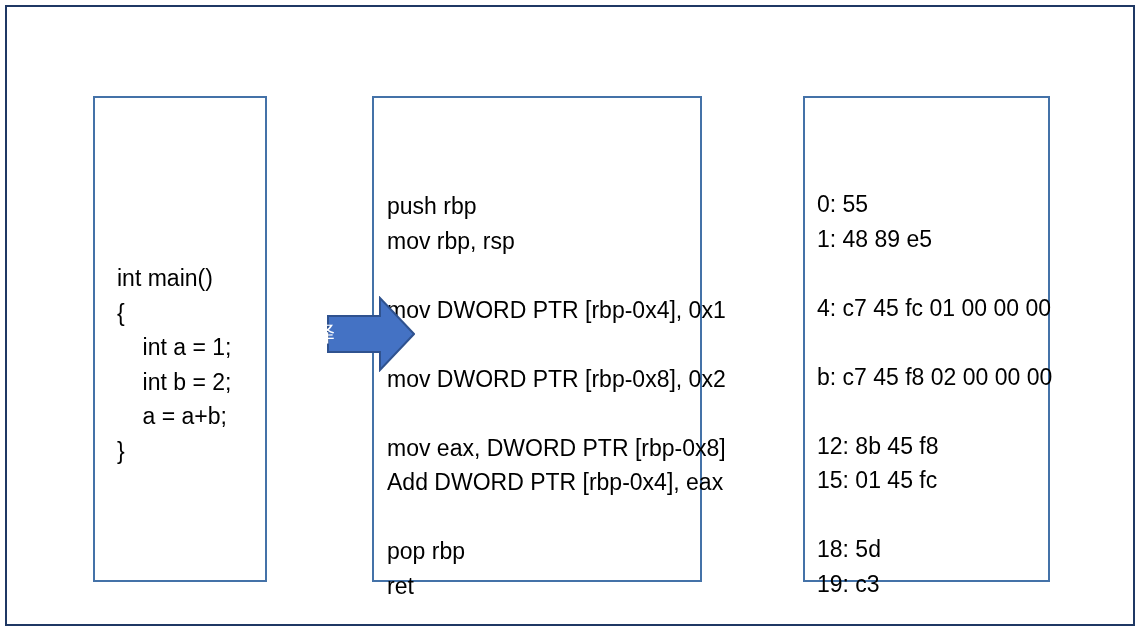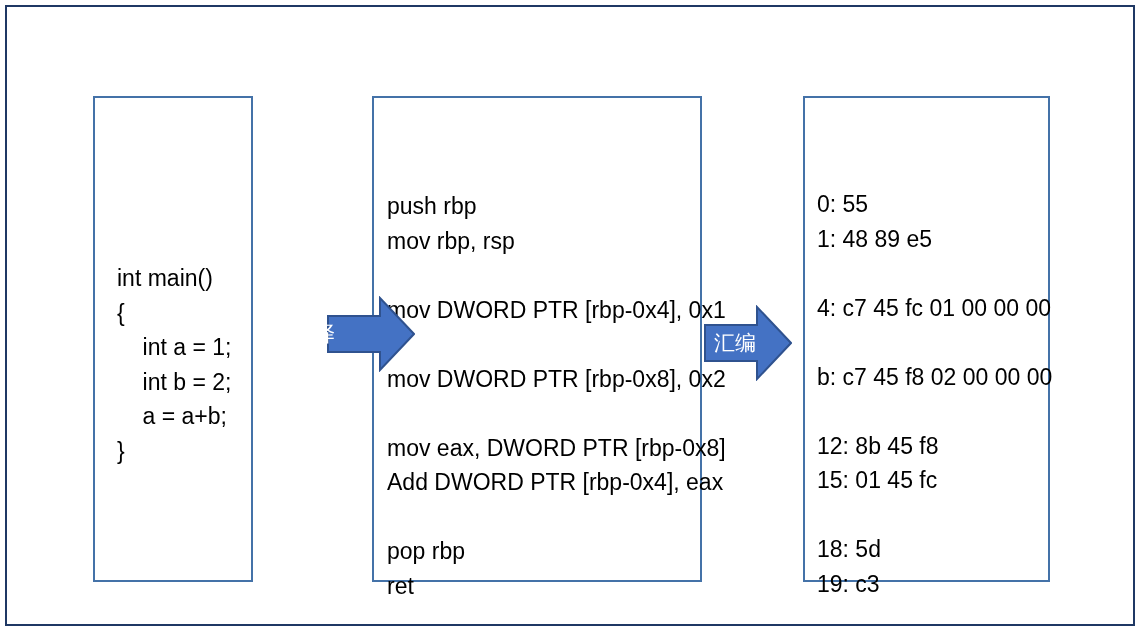--- a/index.html
+++ b/index.html
@@ -29,21 +29,21 @@
   }
   .code-box {
     position: absolute;
     box-sizing: border-box;
     border: 2px solid #4472a8;
     background: #ffffff;
   }
   .box-left {
     left: 86px;
     top: 89px;
-    width: 160px;
+    width: 174px;
     height: 486px;
   }
   .box-middle {
     left: 365px;
     top: 89px;
     width: 330px;
     height: 486px;
   }
   .box-right {
     left: 796px;
@@ -150,21 +150,15 @@
 19: c3</pre>
     </div>
 
     <div class="arrow arrow-one">
       <svg viewBox="0 0 88 76" preserveAspectRatio="none">
         <polygon points="1,20 53,20 53,2 87,38 53,74 53,56 1,56" fill="#4472c4" stroke="#2f528f" stroke-width="2" stroke-linejoin="miter"></polygon>
       </svg>
       <span class="arrow-label">编译</span>
     </div>
 
-    <div class="arrow arrow-two">
-      <svg viewBox="0 0 88 76" preserveAspectRatio="none">
-        <polygon points="1,20 53,20 53,2 87,38 53,74 53,56 1,56" fill="#4472c4" stroke="#2f528f" stroke-width="2" stroke-linejoin="miter"></polygon>
-      </svg>
-      <span class="arrow-label">汇编</span>
-    </div>
 
   </div>
 </div>
 
 </body></html>

